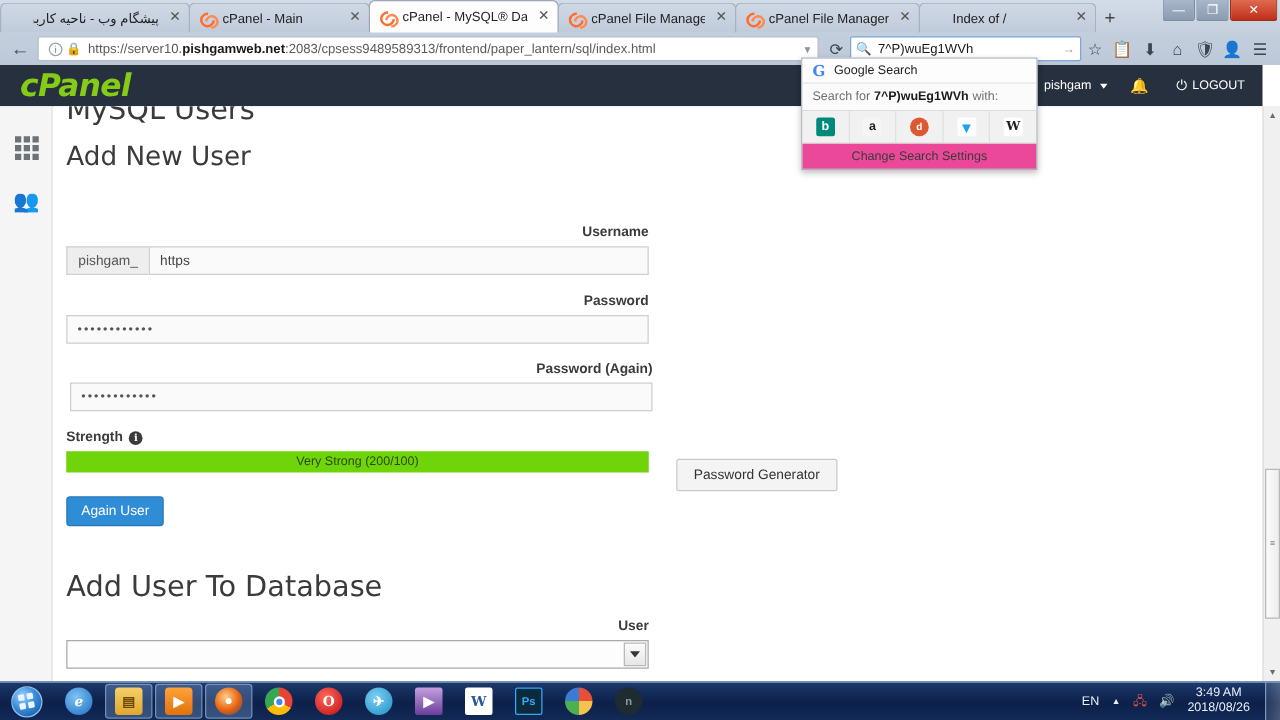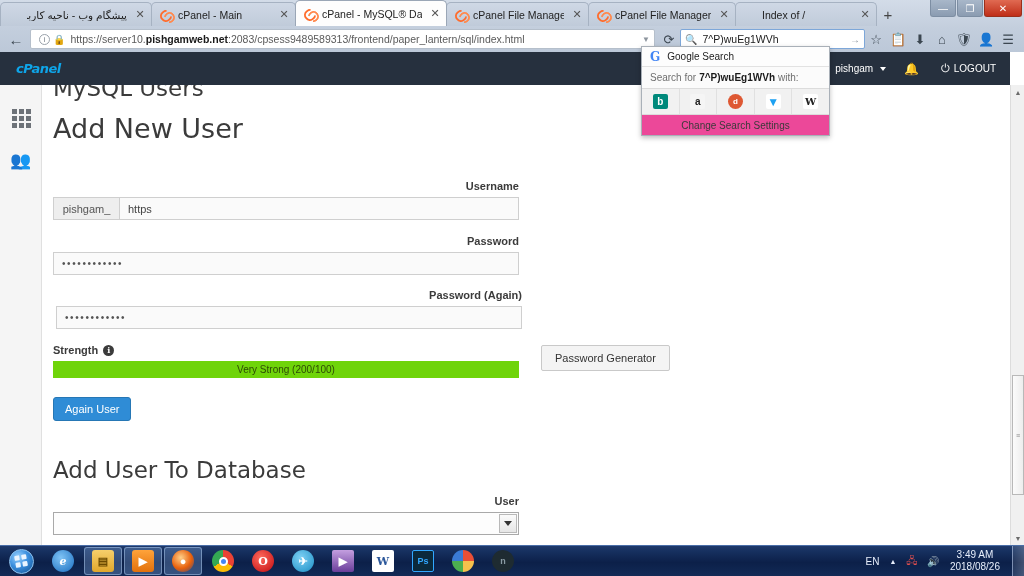--- a/index.html
+++ b/index.html
@@ -196,22 +196,22 @@
     background: #ffffff;
     overflow: hidden;
   }
   #cp-header {
     position: absolute; top: 0; left: 0; width: 1010px; height: 33px;
     background: #26303e;
     display: flex; align-items: center;
   }
   #cp-logo {
     margin-left: 16px;
-    font-size: 13px; font-weight: bold; font-style: italic;
-    color: #0ea5e9;
+    font-size: 25px; font-weight: bold; font-style: italic;
+    color: #84cc16;
     letter-spacing: -.5px;
     font-family: "DejaVu Sans", sans-serif;
   }
   #cp-header-right {
     margin-left: auto; margin-right: 14px;
     display: flex; align-items: center;
     color: #fff; font-size: 10px;
   }
   .hdr-item { display: flex; align-items: center; margin-left: 18px; }
   .hdr-icon { margin-right: 4px; font-size: 10px; }
@@ -247,21 +247,21 @@
     font-size: 23px; color: #3b3b3b; font-weight: normal;
     font-family: "DejaVu Sans", sans-serif;
   }
   #mysql-users-title {
     position: absolute; top: -10px; left: 5px;
     font-size: 23px; color: #3b3b3b;
     font-family: "DejaVu Sans", sans-serif;
   }
   #add-new-user-title {
     position: absolute; top: 28px; left: 5px;
-    font-size: 27px; color: #3b3b3b;
+    font-size: 21px; color: #3b3b3b;
     font-family: "DejaVu Sans", sans-serif;
   }
 
   .field-label {
     font-size: 11px; font-weight: bold; color: #3b3b3b;
     margin-bottom: 5px;
     text-align: right;
   }
   .input-row { display: flex; width: 466px; }
   .input-prefix {
@@ -580,21 +580,21 @@
           <span class="info-dot">i</span>
         </div>
         <div id="strength-bar">
           <span>Very Strong (200/100)</span>
         </div>
       </div>
 
       <div style="position:absolute;top:312px;left:5px;">
         <div class="btn-primary">Again User</div>
       </div>
-      <div style="position:absolute;top:260px;left:493px;">
+      <div style="position:absolute;top:282px;left:493px;">
         <div class="btn-default">Password Generator</div>
       </div>
 
       <div style="position:absolute;top:372px;left:5px;" class="h-section">Add User To Database</div>
 
       <div style="position:absolute;top:410px;left:5px;">
         <div class="field-label">User</div>
         <div class="select-box">
           <span></span>
           <span class="select-arrow">

